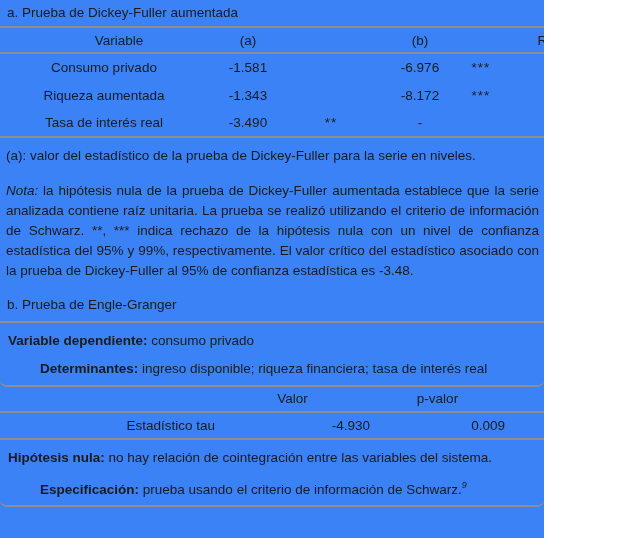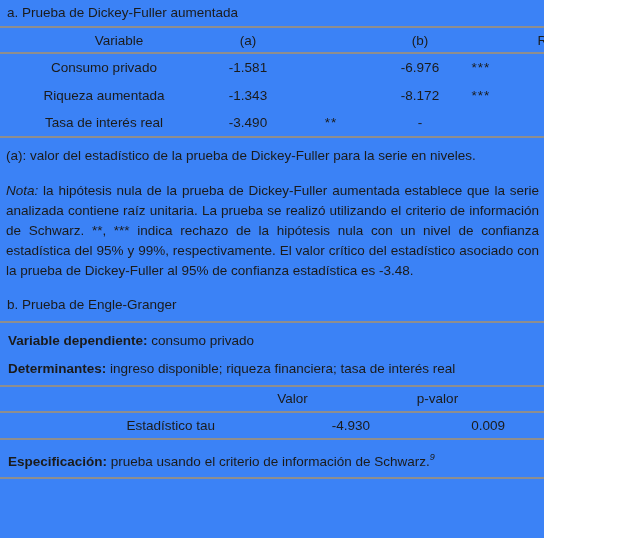--- a/index.html
+++ b/index.html
@@ -23,23 +23,23 @@
   .tbl-a thead th.h-var { padding-left:30px; }
   .tbl-a tbody td { height:28px; text-align:center; vertical-align:middle; padding:0; }
   .tbl-a tbody tr:last-child td { border-bottom:2px solid var(--rule); }
   td.var { text-align:left; padding-left:10px; }
   .sig { letter-spacing:1px; }
 
   .footnotes { padding:9px 6px 0 6px; line-height:18.5px; }
   .nota { margin-top:15px; padding:0 5px 0 6px; line-height:20px; text-align:justify; }
   .nota .nota-label { font-style:italic; }
 
-  .block { border-bottom:2px solid var(--rule); padding:9px 8px 8px 8px; }
+  .block { border-bottom:2px solid var(--rule); padding:9px 8px 8px 8px;border-radius:7px; }
   .block .line { line-height:17px; }
-  .block .line + .line { margin-top:11px; }
+  .block .line + .line { margin-top:11px;margin-left:32px; }
   .lbl { font-weight:bold; }
 
   .tbl-b thead th {
     border-bottom:2px solid var(--rule); font-weight:normal;
     height:25px; text-align:center; vertical-align:middle; padding:0;
   }
   .tbl-b tbody td {
     border-bottom:2px solid var(--rule);
     height:27px; text-align:right; vertical-align:middle; padding:0;
   }
@@ -131,16 +131,17 @@
       <tr>
         <td class="var">Estadístico tau</td>
         <td>-4.930</td>
         <td>0.009</td>
         <td></td>
       </tr>
     </tbody>
   </table>
 
   <div class="block">
+    <div class="line"><span class="lbl">Hipótesis nula:</span><span> no hay relación de cointegración entre las variables del sistema.</span></div>
     <div class="line"><span class="lbl">Especificación:</span><span> prueba usando el criterio de información de Schwarz.</span><sup class="fnref">9</sup></div>
   </div>
 
 </div>
 
 </body></html>

